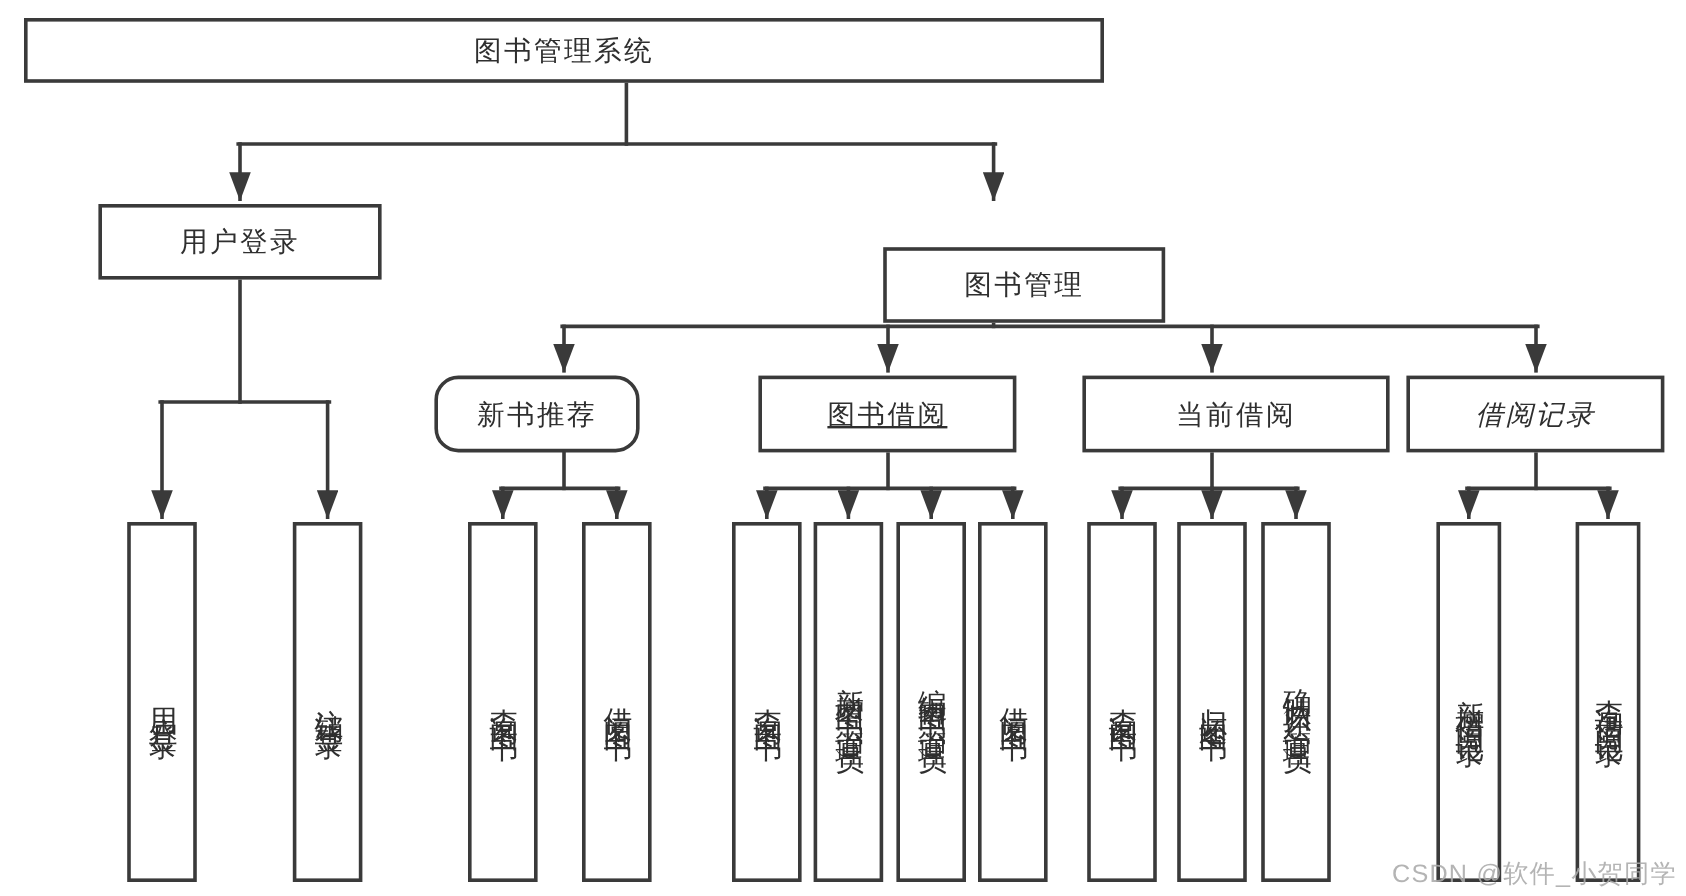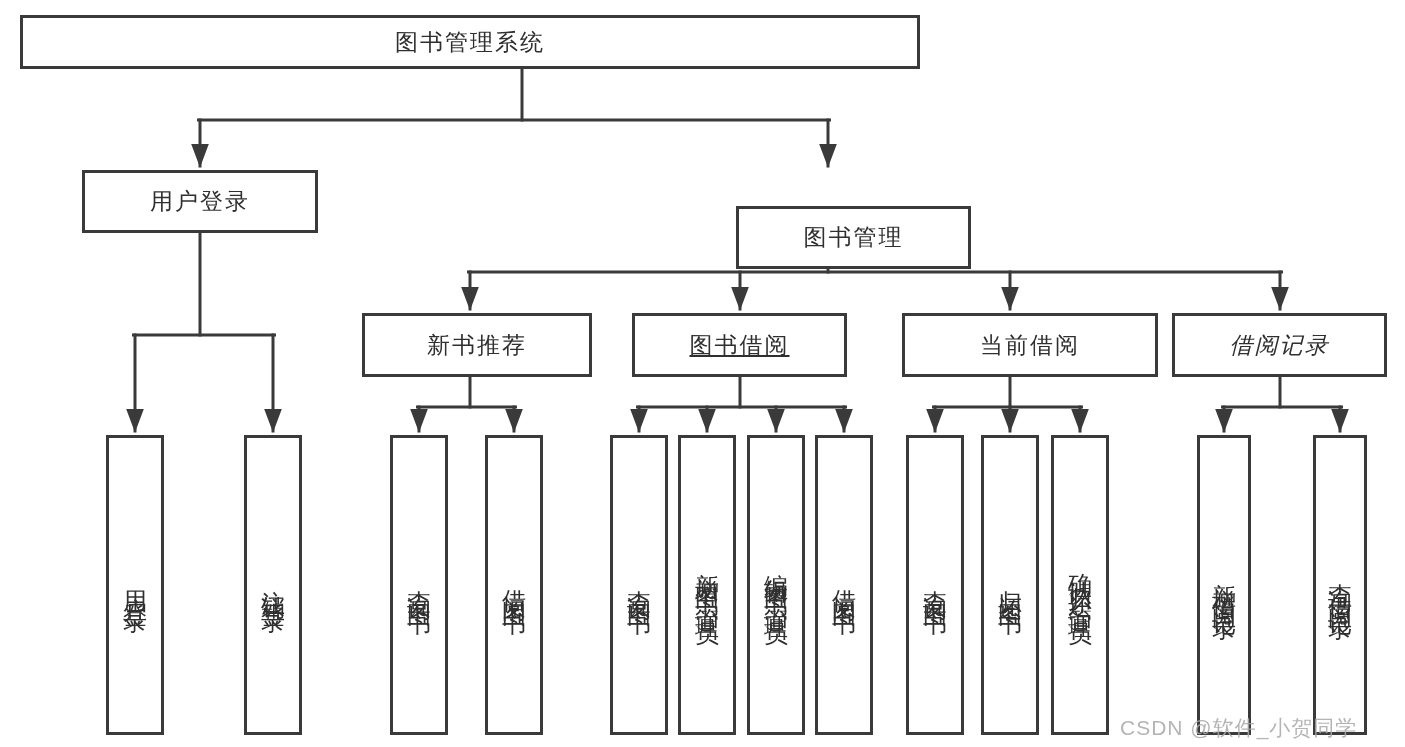--- a/index.html
+++ b/index.html
@@ -34,21 +34,21 @@
   .vnode .vtext {
     writing-mode: vertical-rl;
     text-orientation: mixed;
     font-size: 24px;
     letter-spacing: 7px;
     line-height: 1;
     color: #2f2f2f;
   }
   .watermark {
     position: absolute;
-    left: 1120px;
+    left: 1160px;
     top: 714px;
     font-size: 21px;
     color: #aaaaaa;
     opacity: 0.88;
     letter-spacing: 1px;
     white-space: nowrap;
   }
 </style>
 </head>
 <body>
@@ -109,21 +109,21 @@
     <span>图书管理系统</span>
   </div>
 
   <div class="node hnode" style="left:82px; top:170px; width:236px; height:63px;">
     <span>用户登录</span>
   </div>
   <div class="node hnode" style="left:736px; top:170px; width:235px; height:63px;margin-top:36px;">
     <span>图书管理</span>
   </div>
 
-  <div class="node hnode" style="left:362px; top:313px; width:230px; height:64px;">
+  <div class="node hnode" style="left:362px; top:313px; width:171px; height:64px;border-radius:20px;">
     <span>新书推荐</span>
   </div>
   <div class="node hnode" style="left:632px; top:313px; width:215px; height:64px;text-decoration:underline;">
     <span>图书借阅</span>
   </div>
   <div class="node hnode" style="left:902px; top:313px; width:256px; height:64px;">
     <span>当前借阅</span>
   </div>
   <div class="node hnode" style="left:1172px; top:313px; width:215px; height:64px;font-style:italic;">
     <span>借阅记录</span>

